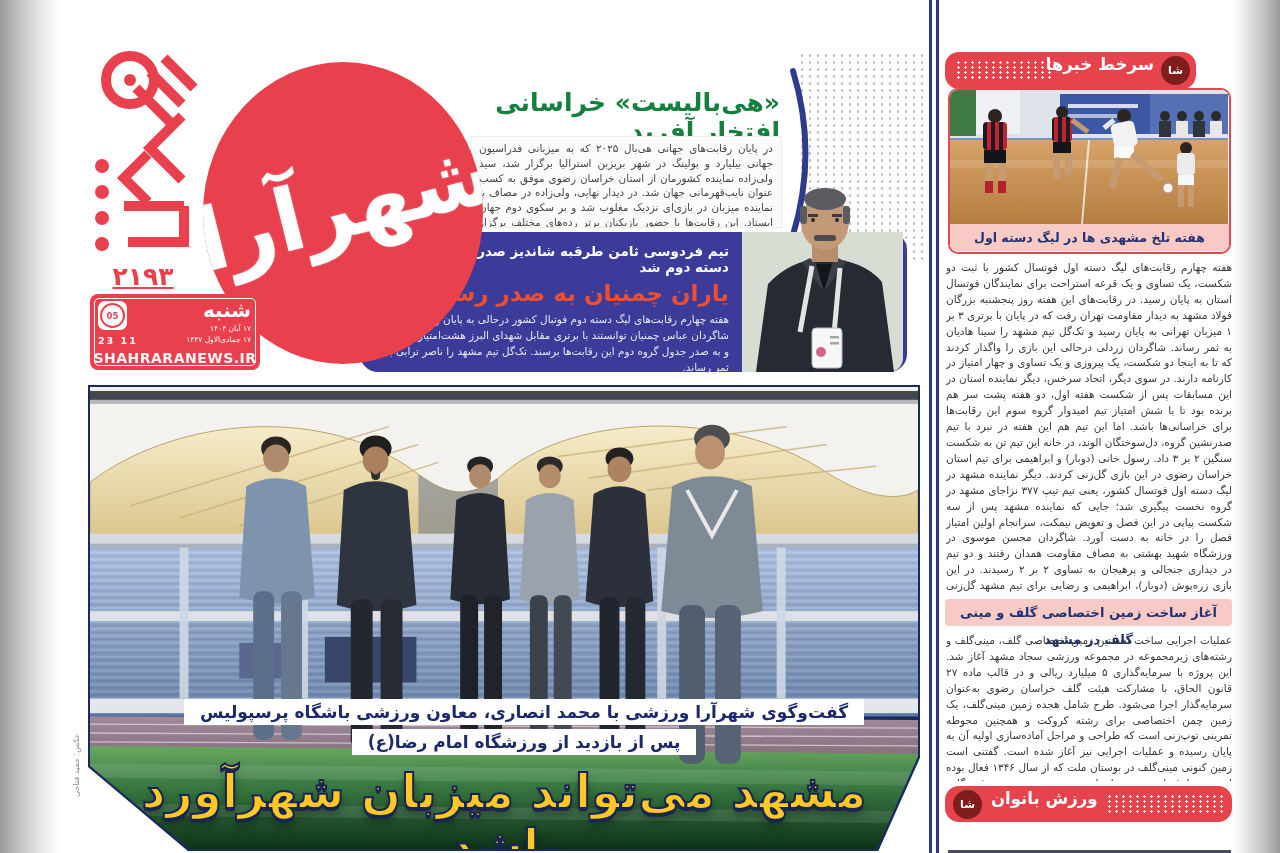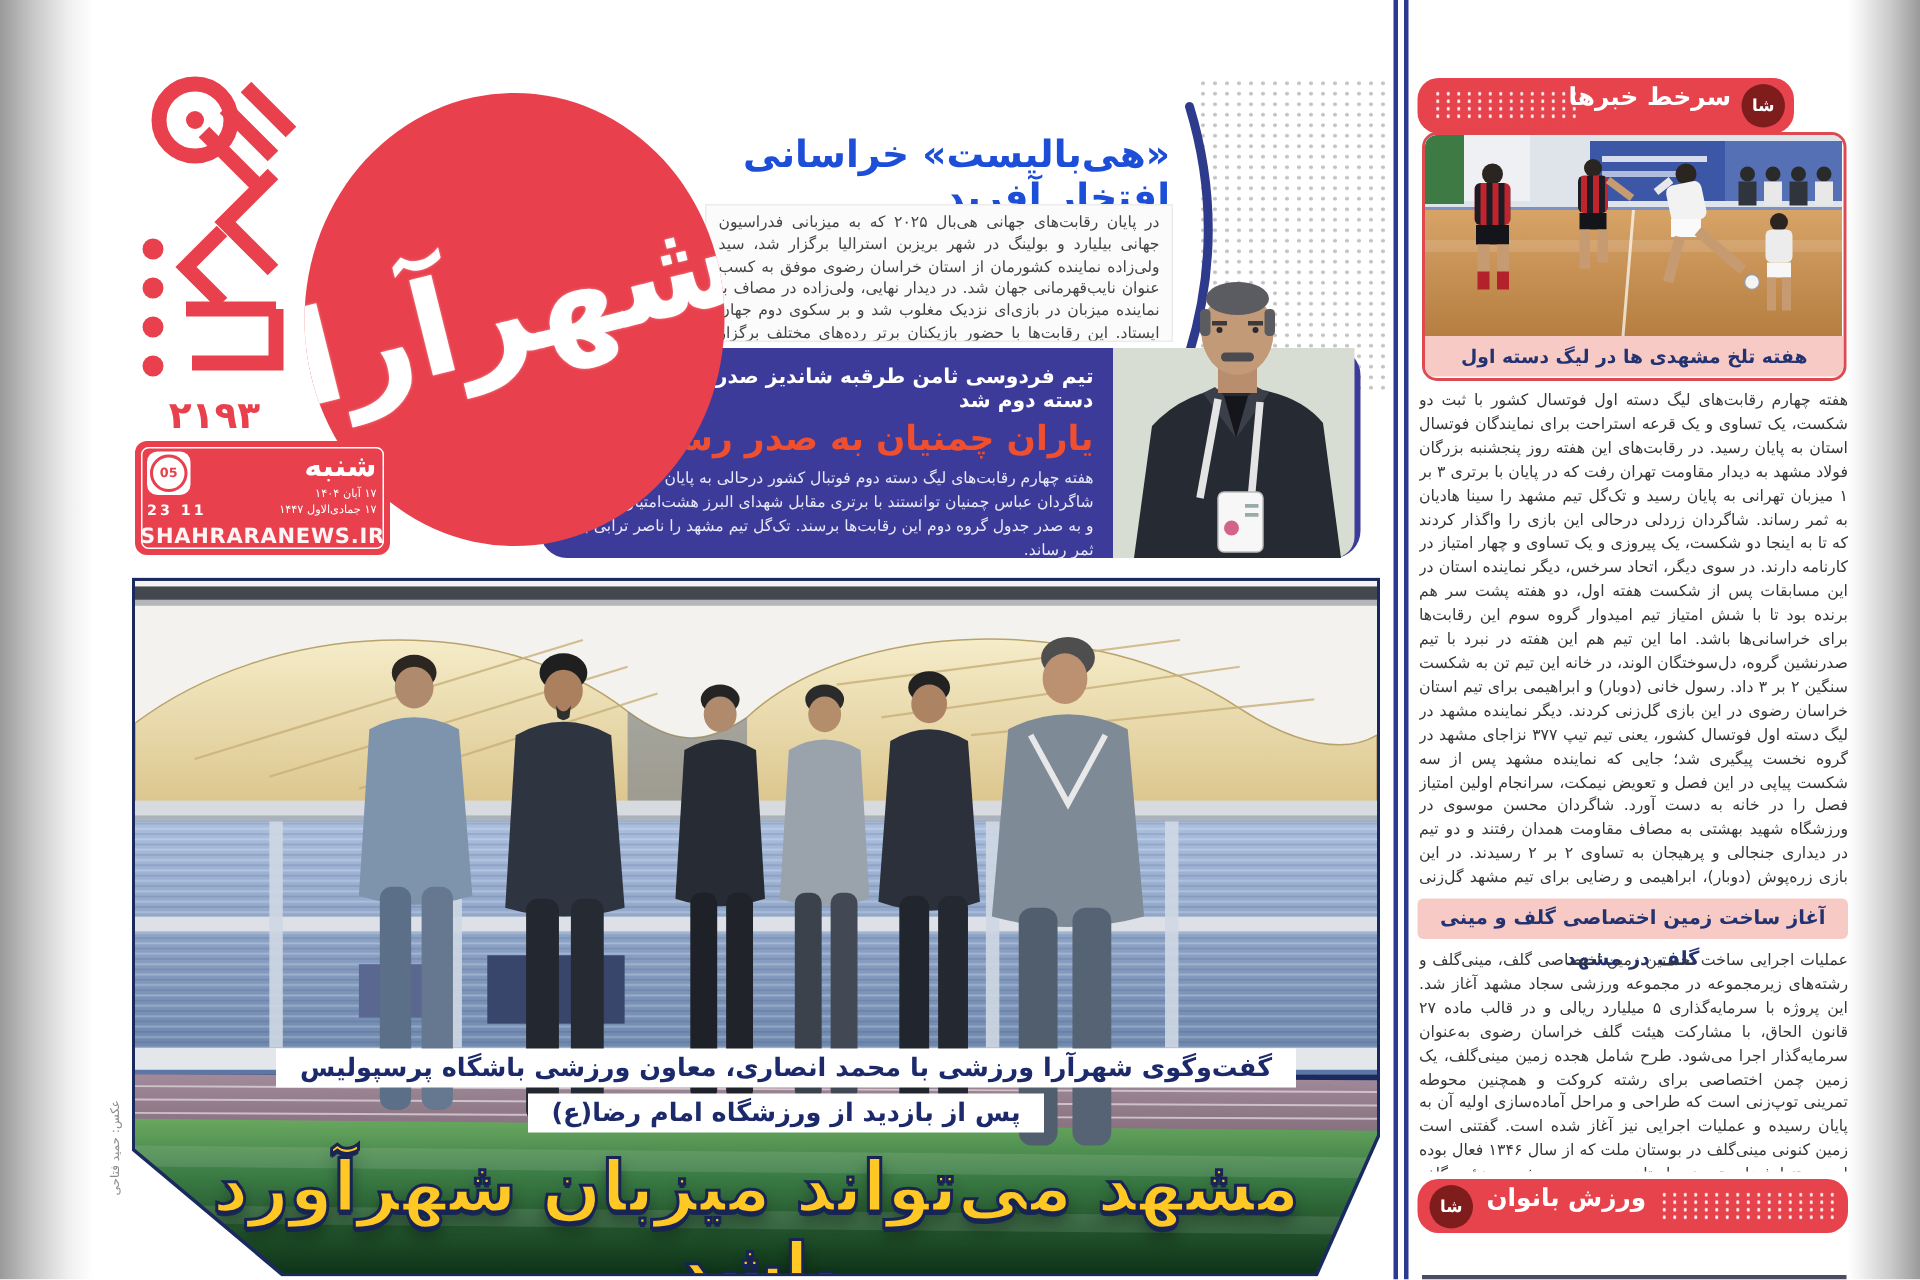--- a/index.html
+++ b/index.html
@@ -13,36 +13,36 @@
   .edge-left{left:0;top:0;width:62px;height:853px;z-index:90;
     background:linear-gradient(90deg,#9a9a9a 0%,#c6c6c6 35%,#eeeeee 72%,#ffffff 100%);}
   .edge-right{left:1232px;top:0;width:48px;height:853px;z-index:90;
     background:linear-gradient(270deg,#9a9a9a 0%,#c9c9c9 40%,#f1f1f1 82%,#ffffff 100%);}
   
   .logo-circle{left:203px;top:62px;width:280px;height:302px;border-radius:50%;
     background:#e8414d;z-index:3;display:flex;align-items:center;justify-content:center;overflow:hidden;}
   .logo-title{color:#ffffff;font-size:86px;font-weight:800;transform:rotate(-14deg) translate(4px,-6px);
     line-height:1;text-shadow:0 0 2px rgba(255,255,255,.4);}
   .issue-number{left:84px;top:262px;width:118px;color:#e8414d;font-size:25px;font-weight:800;
-    letter-spacing:9px;text-align:center;z-index:4;}
+    letter-spacing:9px;text-align:center;z-index:4;text-decoration:underline;}
   .date-box{left:90px;top:294px;width:170px;height:76px;background:#e8414d;border-radius:8px;z-index:4;}
   .date-box-inner{position:absolute;inset:4px;border:1.5px solid #ffffff;border-radius:5px;}
   .weekday{position:absolute;right:9px;top:4px;color:#fff;font-size:20px;font-weight:800;}
   .day-badge{position:absolute;left:8px;top:7px;width:29px;height:29px;background:#fff;border-radius:7px;
     display:flex;align-items:center;justify-content:center;}
   .day-badge-circle{width:21px;height:21px;border:2px solid #e8414d;border-radius:50%;
     display:flex;align-items:center;justify-content:center;color:#e8414d;font-size:8.5px;font-weight:800;}
   .page-nums{position:absolute;left:8px;top:41px;color:#fff;font-size:9.5px;font-weight:700;letter-spacing:2px;}
   .date-lines{position:absolute;right:9px;top:30px;color:#ffffff;font-size:7.5px;line-height:1.45;text-align:right;}
   .site-url{position:absolute;left:0;right:0;bottom:4px;text-align:center;color:#ffffff;
     font-size:14px;font-weight:800;letter-spacing:.5px;opacity:.95;}
   
   .dots{background-image:radial-gradient(circle,#c2c2c2 1.1px,transparent 1.4px);background-size:8px 7px;}
   .dots-top{left:798px;top:52px;width:130px;height:208px;z-index:1;}
-  .ts-headline{left:420px;top:88px;width:360px;text-align:right;color:#1d4ed8;
+  .ts-headline{left:420px;top:88px;width:360px;text-align:right;color:#15803d;
     font-size:25px;font-weight:800;z-index:2;}
   .ts-body{left:470px;top:136px;width:312px;height:92px;box-sizing:border-box;
     background:#fbfbfb;border:1px solid #ececec;padding:4px 8px;
     font-size:10.4px;line-height:1.42;color:#454545;text-align:justify;overflow:hidden;z-index:2;}
   
   .league-bar{left:360px;top:232px;width:547px;height:140px;background:#3d3b99;border-radius:18px;z-index:2;}
   .league-text{position:absolute;right:178px;left:16px;top:11px;text-align:right;}
   .league-kicker{color:#ffffff;font-size:13.5px;font-weight:700;}
   .league-headline{color:#ef4f2f;font-size:23px;font-weight:800;margin:5px 0 5px;}
   .league-body{color:#e9e9f7;font-size:10.4px;line-height:1.55;text-align:right;}

